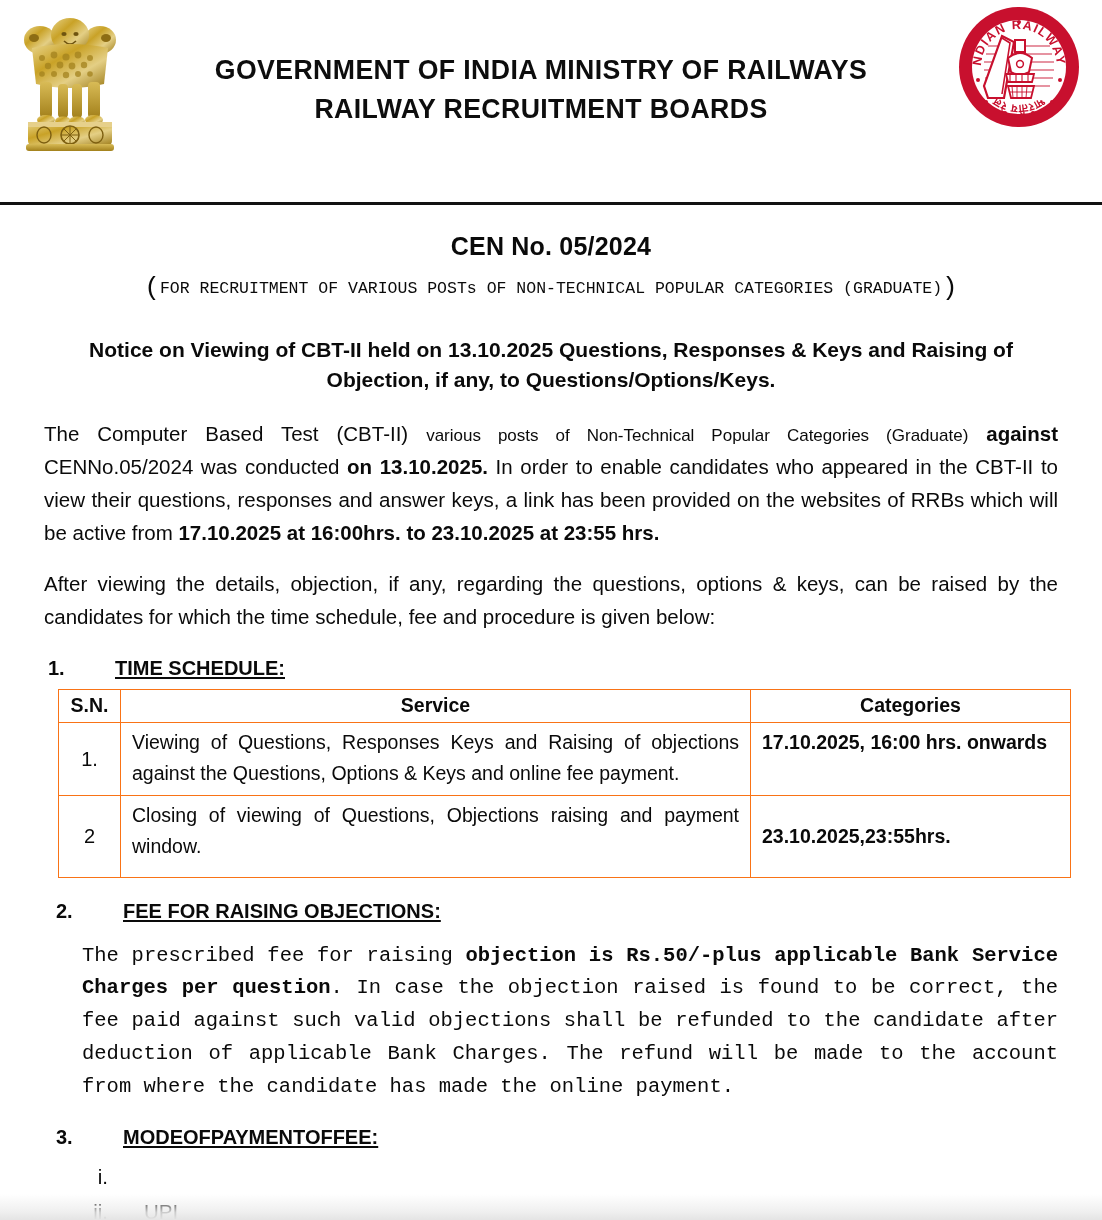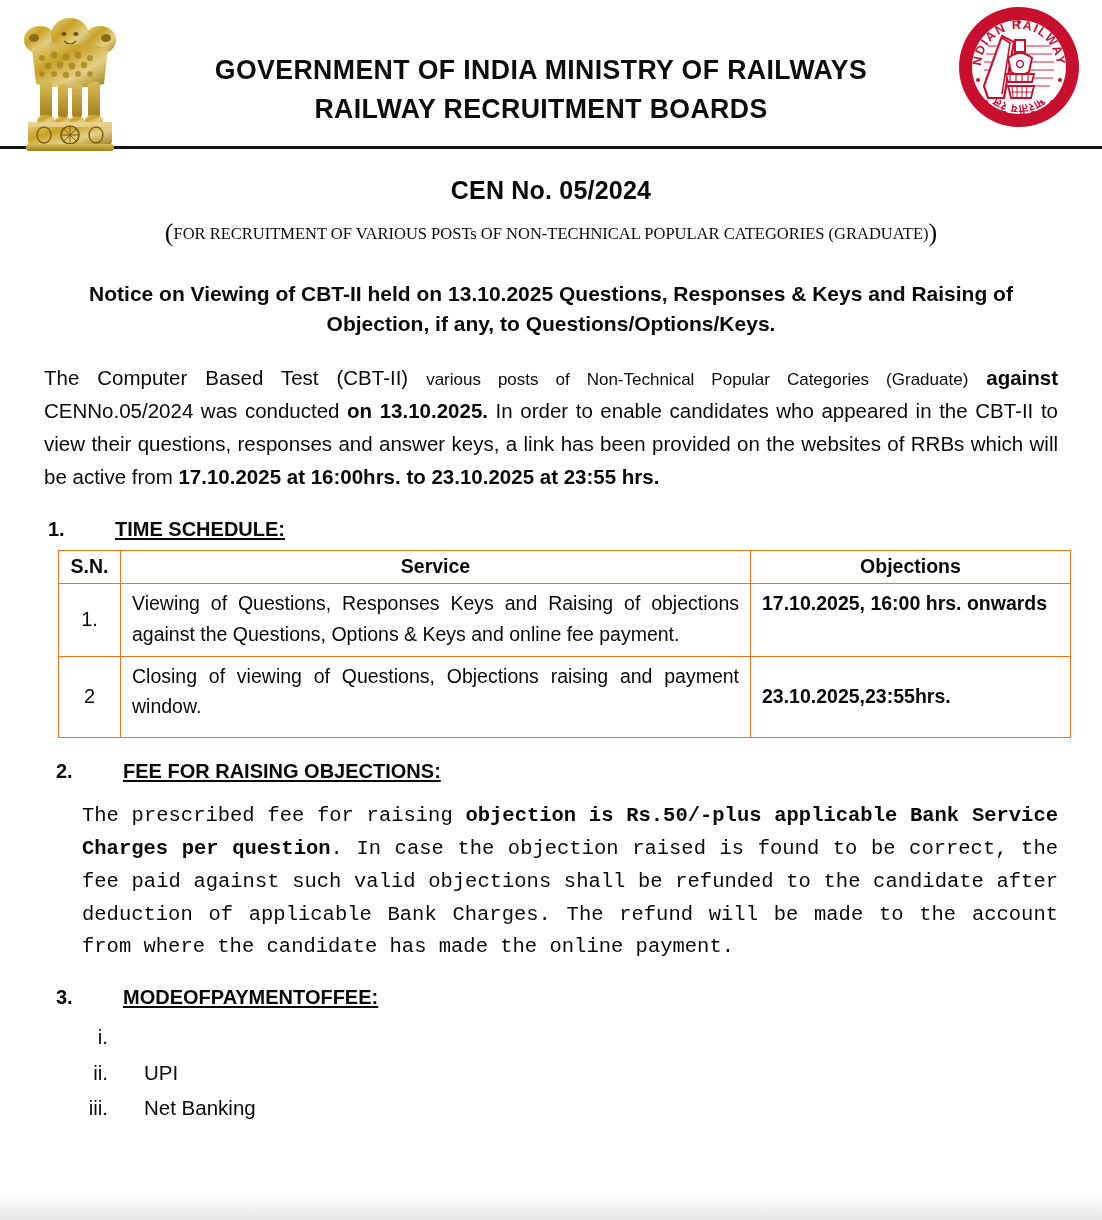--- a/index.html
+++ b/index.html
@@ -10,21 +10,21 @@
     background: #ffffff;
     font-family: "Liberation Sans", sans-serif;
     color: #0a0a0a;
     overflow: hidden;
     position: relative;
   }
 
   
   #masthead {
     position: relative;
-    height: 149px;
+    height: 205px;
     border-bottom: 3px solid #111;
     background: #fff;
   }
   #emblem-wrap {
     position: absolute;
     left: 14px; top: 8px;
     width: 112px; height: 150px;
   }
   #railways-wrap {
     position: absolute;
@@ -55,21 +55,21 @@
 
   #cen-no {
     text-align: center;
     font-weight: bold;
     font-size: 25px;
     margin-top: 27px;
     letter-spacing: 0.2px;
   }
   #cen-sub {
     text-align: center;
-    font-family: Liberation Serif, serif;
+    font-family: Liberation Mono, monospace;
     font-size: 19.5px;
     margin-top: 12px;
     white-space: nowrap;
     line-height: 1.2;
   }
   #cen-sub .bigparen { font-size: 26px; vertical-align: -2px; }
   #cen-sub .sc { font-size: 16.5px; }
 
   #notice-title {
     text-align: center;
@@ -337,37 +337,40 @@
   <div id="cen-sub">
     <span class="bigparen">(</span><span class="sc">FOR RECRUITMENT OF VARIOUS POSTs OF NON-TECHNICAL POPULAR CATEGORIES (GRADUATE)</span><span class="bigparen">)</span>
   </div>
 
   <div id="notice-title">Notice on Viewing of CBT-II held on 13.10.2025 Questions, Responses &amp; Keys and Raising of Objection, if any, to Questions/Options/Keys.</div>
 
   <div class="para" id="para-1">
     <span>The Computer Based Test (CBT-II) </span><span class="sm">various posts of Non-Technical Popular Categories (Graduate)</span><b> against</b><span> CENNo.05/2024 was conducted </span><b>on 13.10.2025.</b><span> In order to enable candidates who appeared in the CBT-II to view their questions, responses and answer keys, a link has been provided on the websites of RRBs which will be active from </span><b>17.10.2025 at 16:00hrs. to 23.10.2025 at 23:55 hrs.</b>
   </div>
 
+  <div class="para" id="para-2">
+    <span class="l1">After viewing the details, objection, if any, regarding the questions, options &amp; keys, can be raised by the candidates for which the time schedule, fee and procedure is given below:</span>
+  </div>
 
   <div class="sec-head" id="sec-1-head">
     <span class="num">1.</span>
     <span class="txt">TIME SCHEDULE:</span>
   </div>
 
   <table id="schedule-table">
     <colgroup>
         <col class="c1">
         <col class="c2">
         <col class="c3">
       </colgroup>
     <thead>
       <tr>
         <th>S.N.</th>
         <th>Service</th>
-        <th>Objections</th>
+        <th>Categories</th>
       </tr>
     </thead>
     <tbody>
       <tr class="r1">
         <td class="sn">1.</td>
         <td class="activity">Viewing of Questions, Responses Keys and Raising of objections against the Questions, Options &amp; Keys and online fee payment.</td>
         <td class="datetime">17.10.2025, 16:00 hrs. onwards</td>
       </tr>
       <tr class="r2">
         <td class="sn">2</td>

